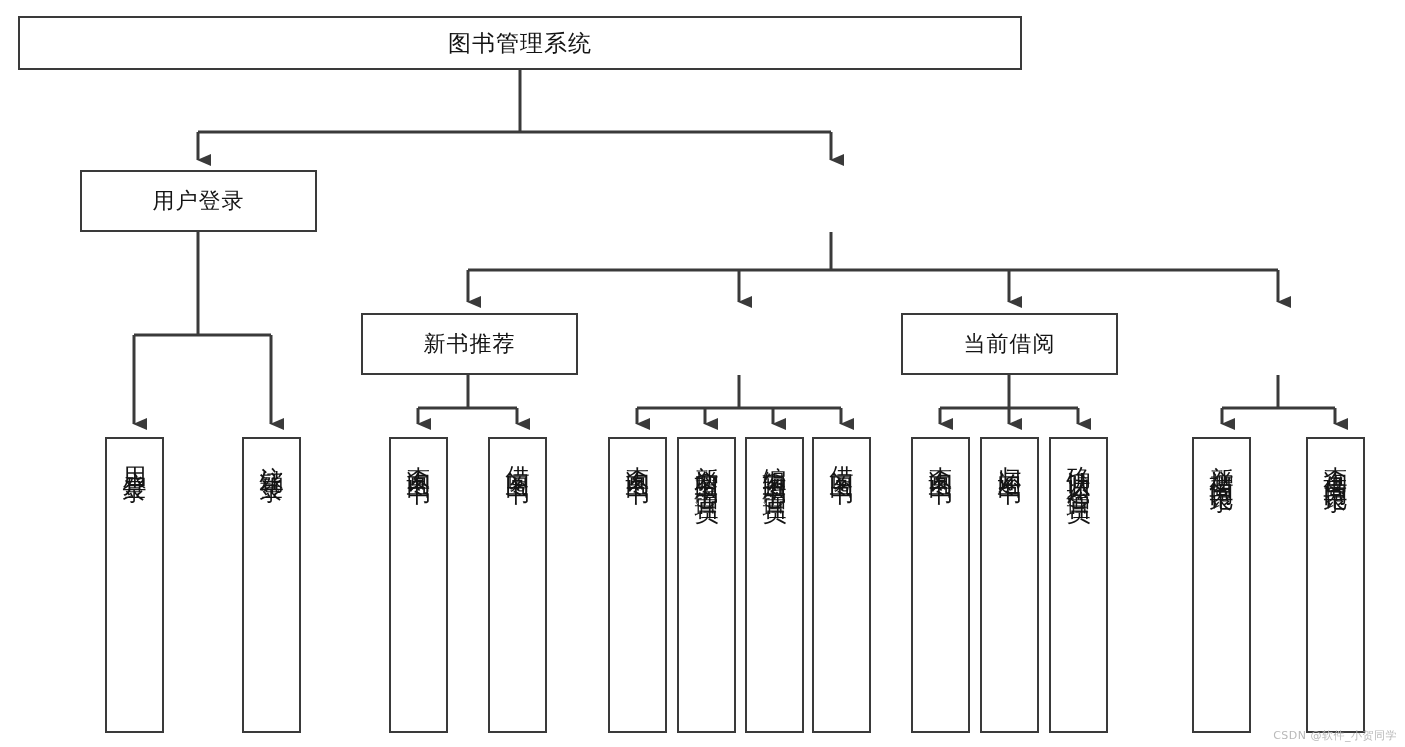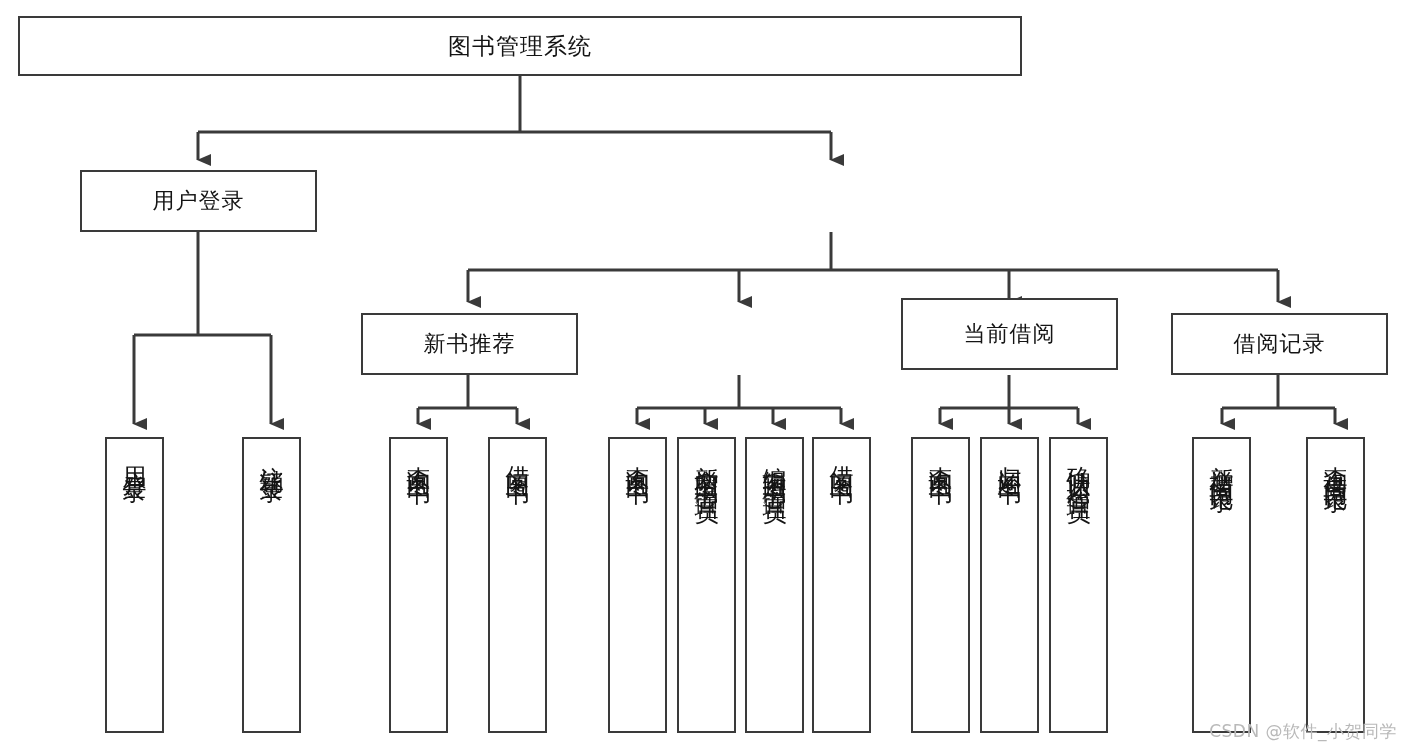--- a/index.html
+++ b/index.html
@@ -39,21 +39,21 @@
     text-orientation:upright;
     font-size:24px;
     line-height:1.0;
     letter-spacing:5px;
     white-space:nowrap;
   }
   .watermark{
     position:absolute;
     right:8px;
     bottom:4px;
-    font-size:17px;
+    font-size:11px;
     color:#b9b9b9;
     letter-spacing:0.5px;
     white-space:nowrap;
     pointer-events:none;
   }
 </style>
 </head>
 <body>
 
 <div id="stage">
@@ -101,36 +101,33 @@
       <path d="M 1009 408 L 1009 424" marker-end="url(#arrow)"></path>
       <path d="M 1078 408 L 1078 424" marker-end="url(#arrow)"></path>
 
       <path d="M 1278 375 L 1278 408"></path>
       <path d="M 1222 408 L 1335 408"></path>
       <path d="M 1222 408 L 1222 424" marker-end="url(#arrow)"></path>
       <path d="M 1335 408 L 1335 424" marker-end="url(#arrow)"></path>
     </g>
   </svg>
 
-  <div class="node root" style="left:18px;top:16px;width:1004px;height:60px;">
+  <div class="node root" style="left:18px;top:16px;width:1004px;height:54px;">
     <span class="label">图书管理系统</span>
   </div>
 
   <div class="node" style="left:80px;top:170px;width:237px;height:62px;">
     <span class="label">用户登录</span>
   </div>
 
   <div class="node" style="left:361px;top:313px;width:217px;height:62px;">
     <span class="label">新书推荐</span>
   </div>
-  <div class="node" style="left:901px;top:298px;width:217px;height:72px;">
+  <div class="node" style="left:901px;top:313px;width:217px;height:62px;">
     <span class="label">当前借阅</span>
-  </div>
-  <div class="node" style="left:1171px;top:313px;width:217px;height:62px;">
-    <span class="label">借阅记录</span>
   </div>
 
   <div class="node leaf" style="left:105px;top:437px;width:59px;height:296px;">
     <span class="label">用户登录</span>
   </div>
   <div class="node leaf" style="left:242px;top:437px;width:59px;height:296px;">
     <span class="label">注销登录</span>
   </div>
 
   <div class="node leaf" style="left:389px;top:437px;width:59px;height:296px;">

